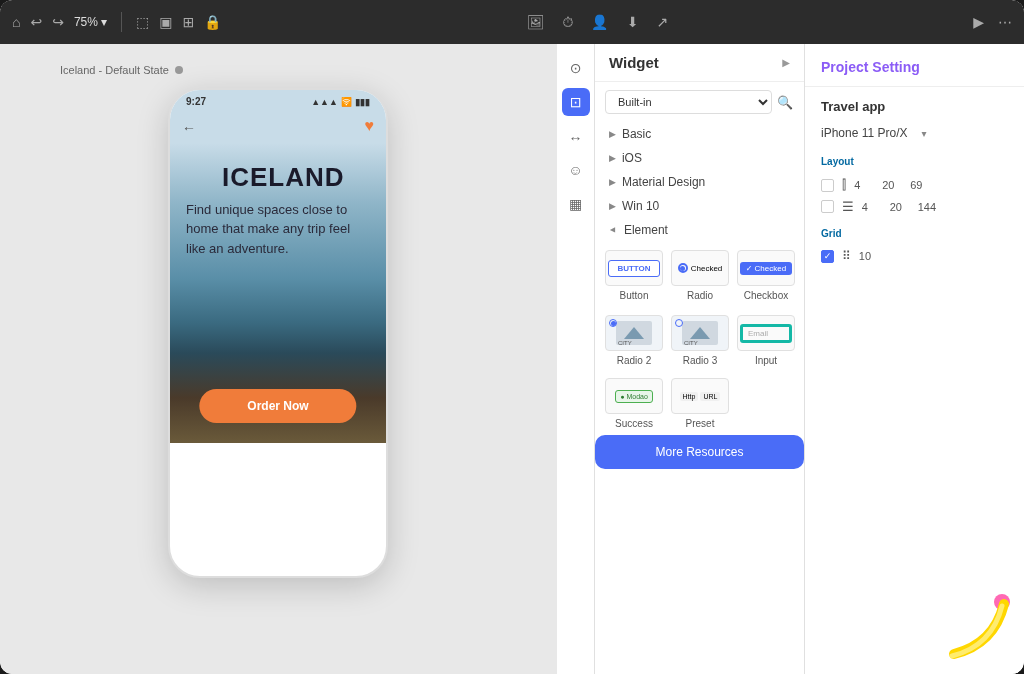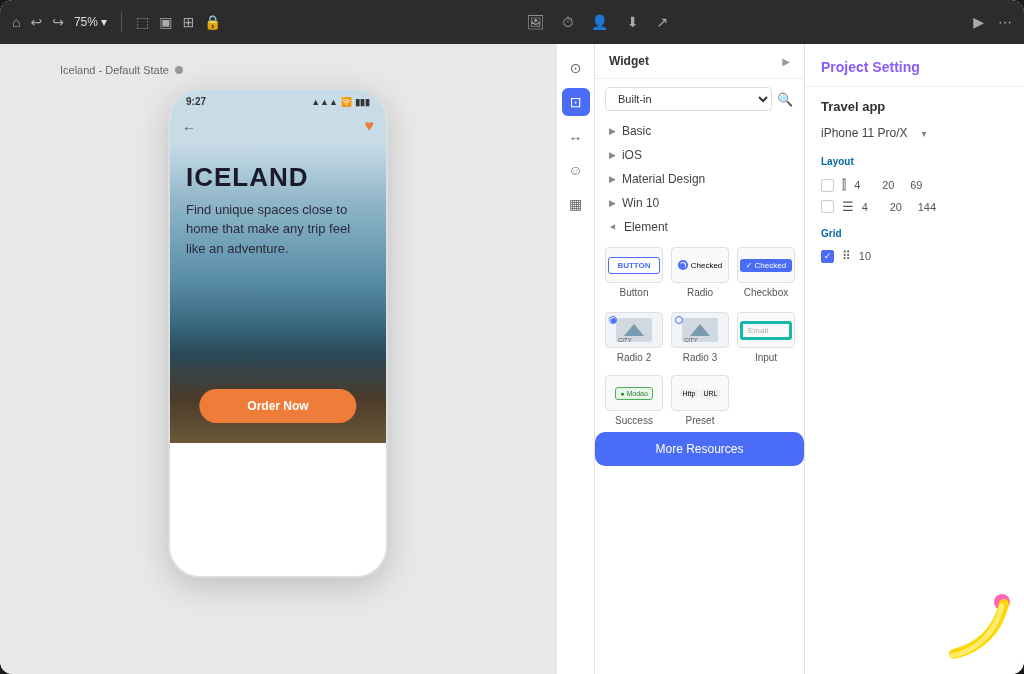--- a/index.html
+++ b/index.html
@@ -180,20 +180,21 @@
       padding: 12px 16px;
     }
 
     .phone-title {
       font-size: 26px;
       font-weight: 900;
       color: #1a1a2a;
       letter-spacing: 1px;
       margin-top: 8px;
       line-height: 1.1;
+      margin-left: 36px;
     }
 
     .phone-subtitle {
       font-size: 13px;
       color: #2a2a3a;
       margin-top: 8px;
       line-height: 1.5;
     }
 
     .order-btn {
@@ -224,21 +225,21 @@
 
     .widget-header {
       padding: 10px 14px;
       display: flex;
       justify-content: space-between;
       align-items: center;
       border-bottom: 1px solid #eee;
     }
 
     .widget-title {
-      font-size: 12px;
+      font-size: 15px;
       font-weight: 600;
       color: #333;
     }
 
     .widget-arrow {
       color: #999;
       font-size: 10px;
     }
 
     .widget-search {

